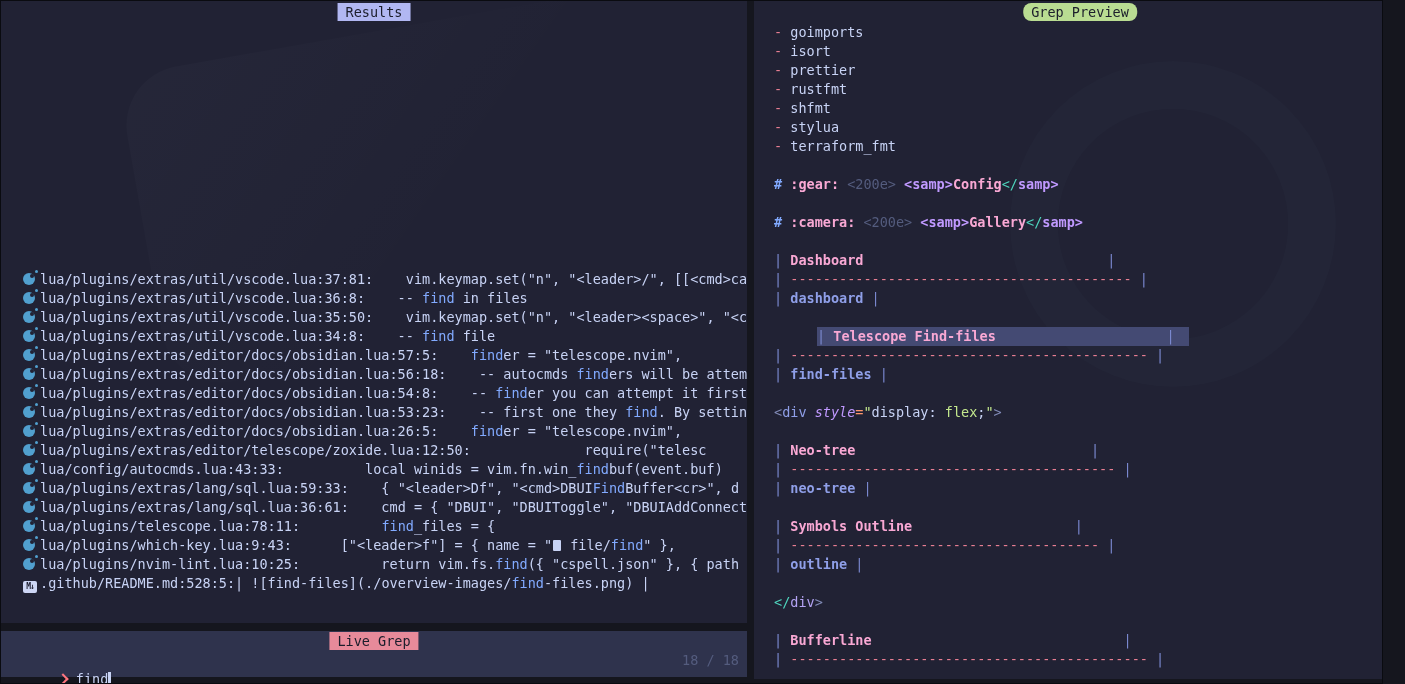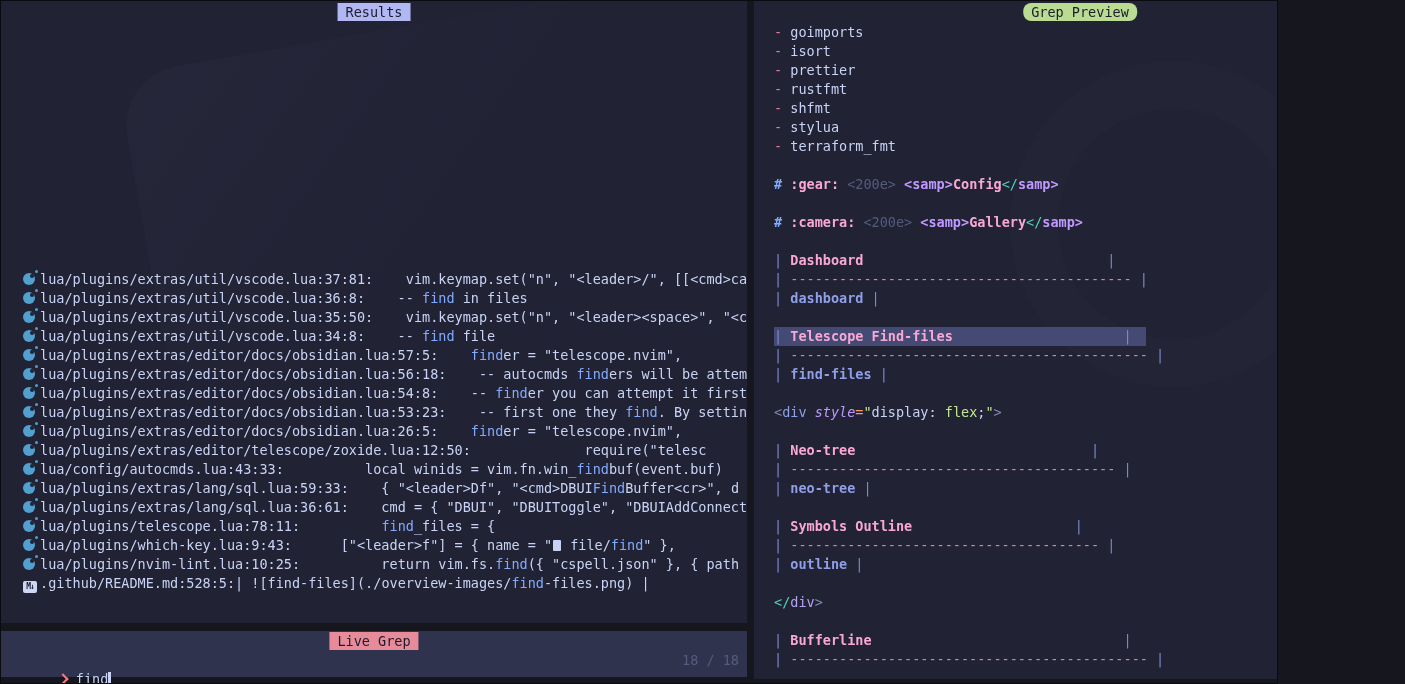--- a/index.html
+++ b/index.html
@@ -1,16 +1,16 @@
 <!DOCTYPE html>
 <html><head>
 <meta charset="utf-8">
 <style>
   html,body{margin:0;padding:0;background:#15161e;}
-  .screen{position:relative;width:1278px;height:684px;background:#15161e;overflow:hidden;
+  .screen{position:relative;width:1383px;height:684px;background:#15161e;overflow:hidden;
           font-family:"DejaVu Sans Mono","Liberation Mono",monospace;font-size:13.5px;
           border:1px solid #0a0b10;box-sizing:border-box;padding-left:24px;}
   .panel{position:absolute;overflow:hidden;background:#212234;}
   .results-panel{left:0;top:0;width:746px;height:622px;}
   .results-panel::before{content:"";position:absolute;left:140px;top:30px;width:500px;height:320px;
           background:linear-gradient(135deg,rgba(215,225,255,0.022),rgba(215,225,255,0) 62%);
           transform:rotate(-10deg);border-radius:60px;}
   .preview-panel{left:753px;top:0;width:652px;height:678px;}
   .preview-panel::before{content:"";position:absolute;right:70px;top:60px;width:230px;height:230px;
           border:48px solid rgba(215,225,255,0.014);border-radius:50%;}
@@ -36,21 +36,21 @@
   .lua-icon::after{content:"";position:absolute;top:-3px;right:-3px;width:3px;height:3px;
         border-radius:50%;background:#51a0cf;}
   .md-icon{display:inline-block;width:14px;height:12px;border-radius:2px;background:#cdd6f4;
         color:#212234;font-size:8px;font-weight:bold;line-height:12px;text-align:center;
         margin-right:3px;vertical-align:-1px;letter-spacing:-1px;}
   .file-glyph{display:inline-block;width:8px;height:11px;background:#c8d3f5;border-radius:1px;
         vertical-align:-1px;margin:0 1px;}
 
   .preview-lines{position:absolute;left:12px;top:22px;width:100%;padding-left:8px;box-sizing:border-box;}
   .pline{height:19px;line-height:19px;white-space:pre;color:#c8d3f5;}
-  .pline.hl{background:#444a73;width:fit-content;padding-right:14px;}
+  .pline.hl{background:#444a73;width:fit-content;padding-right:14px;margin-left:43px;}
 
   .seg-fg{color:#c8d3f5}
   .seg-path{color:#c8d3f5}
   .seg-match{color:#82aaff}
   .seg-pipe{color:#7a88cf}
   .seg-red{color:#f9a8d4;font-weight:bold}
   .seg-rdash{color:#e77e92}
   .seg-cell{color:#8f9fe8;font-weight:bold}
   .seg-hash{color:#82aaff;font-weight:bold}
   .seg-gray{color:#545c7e}

